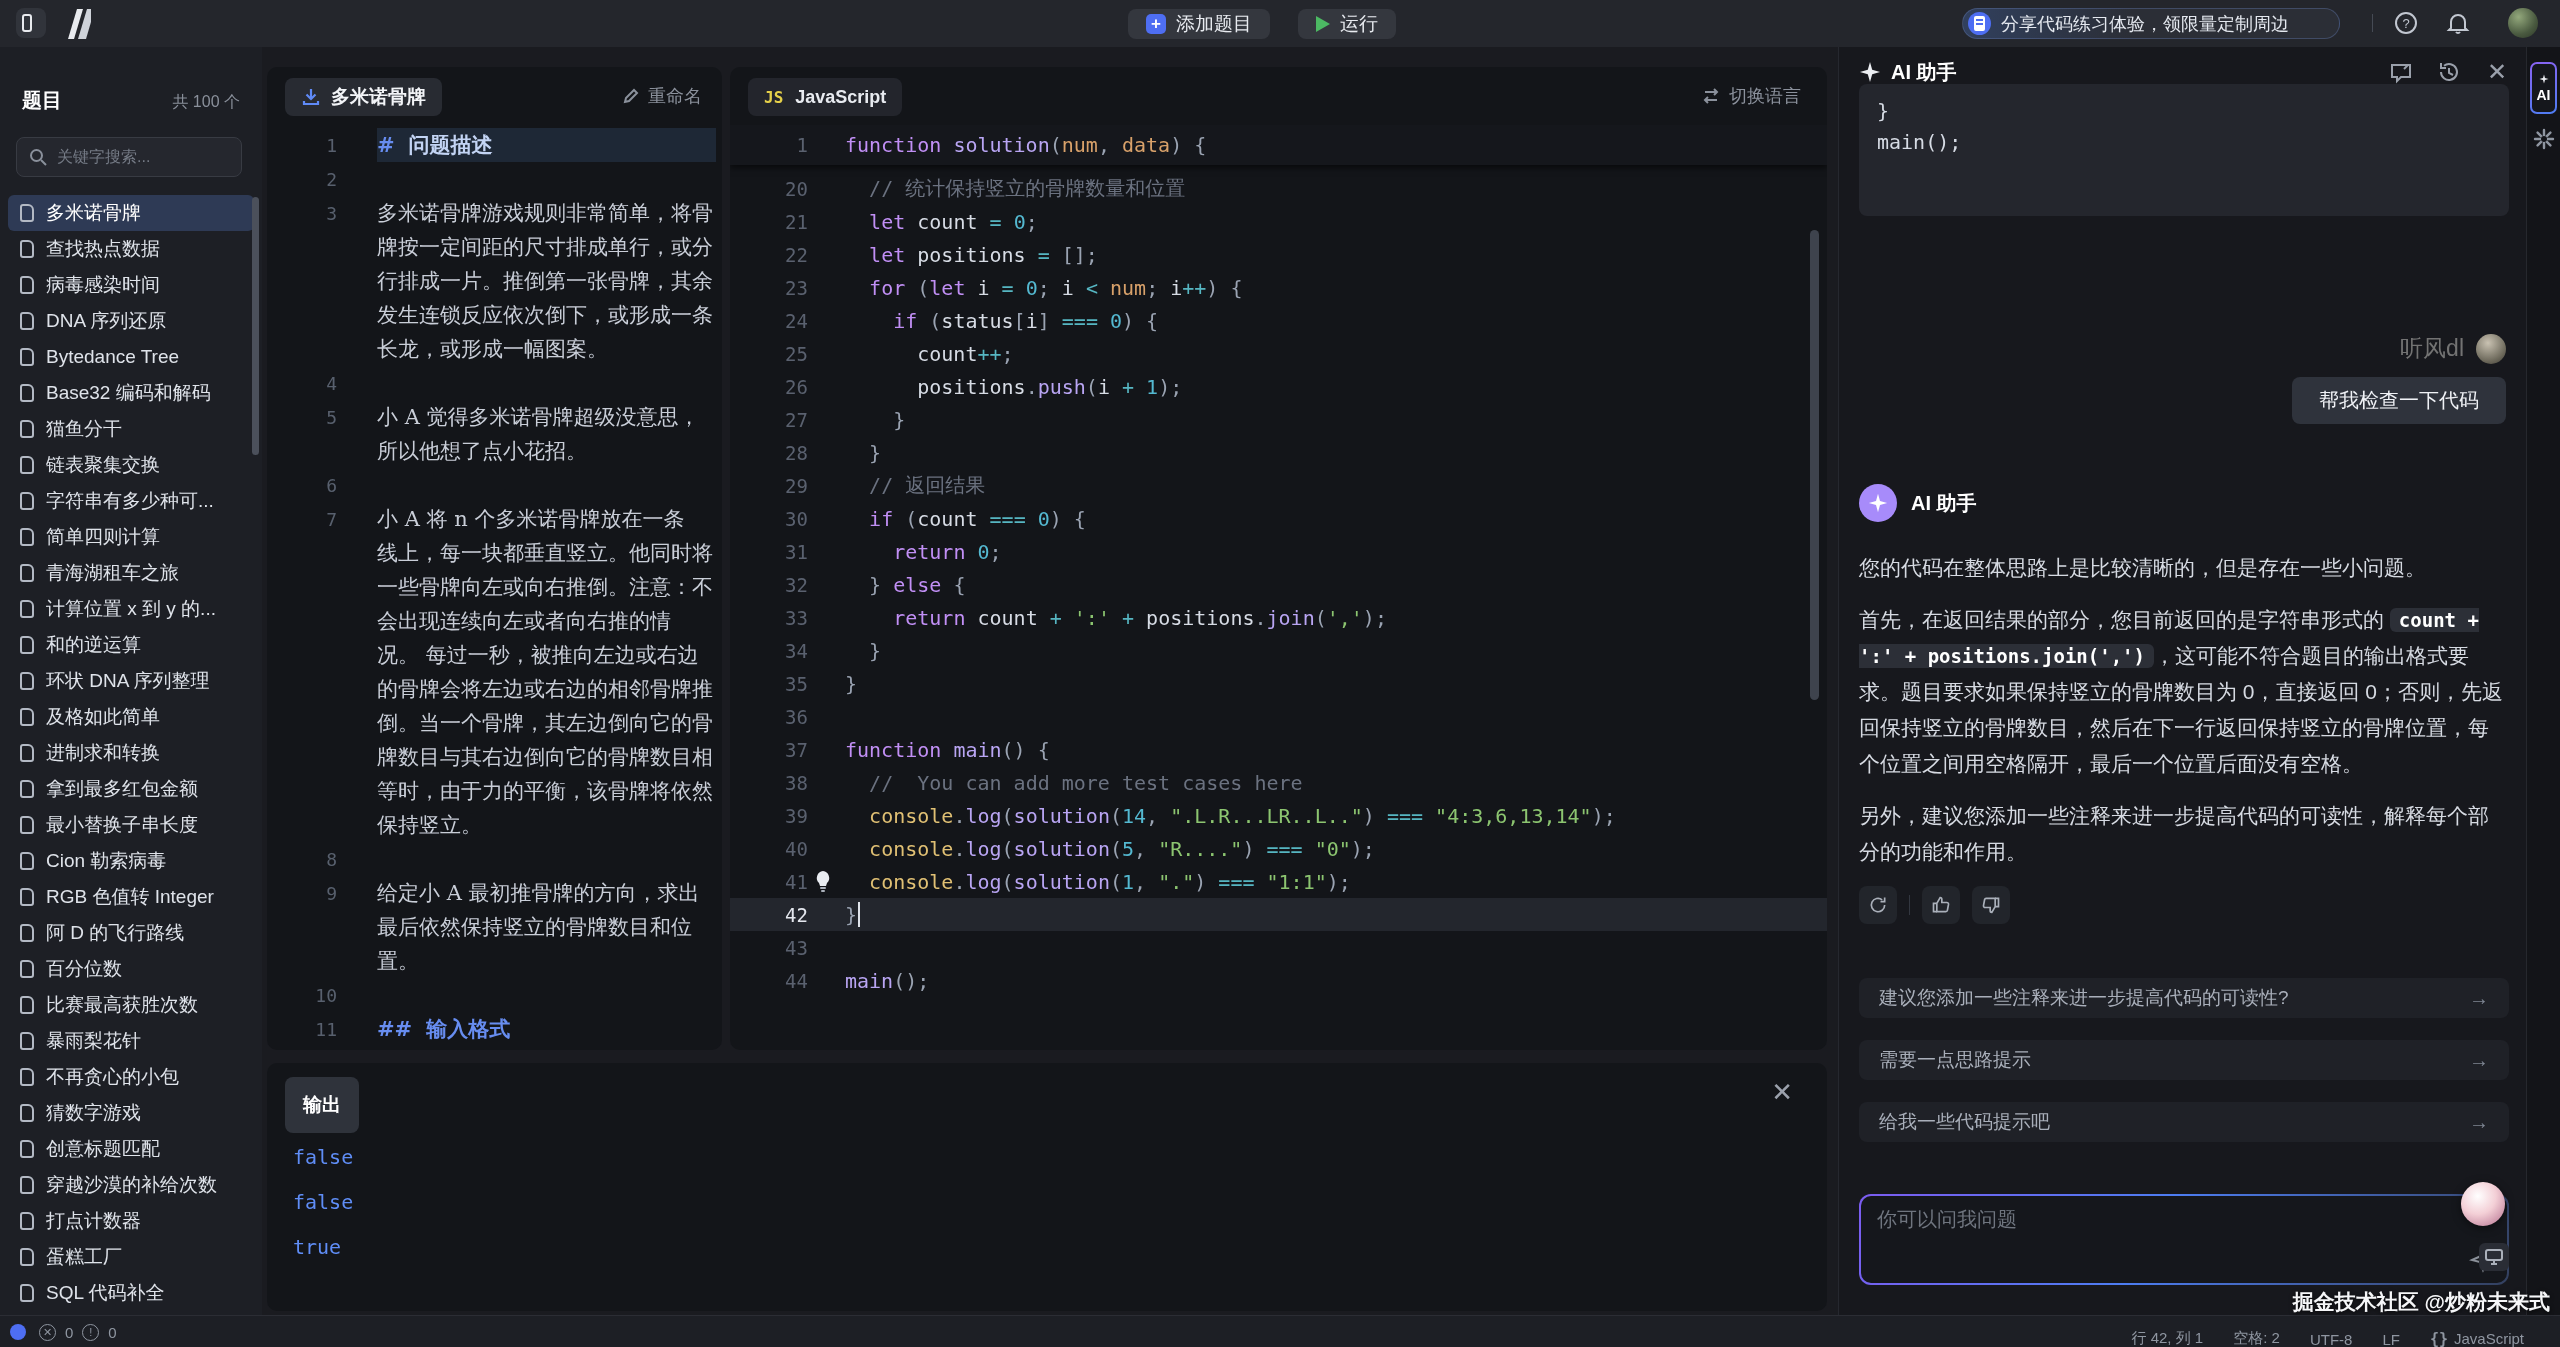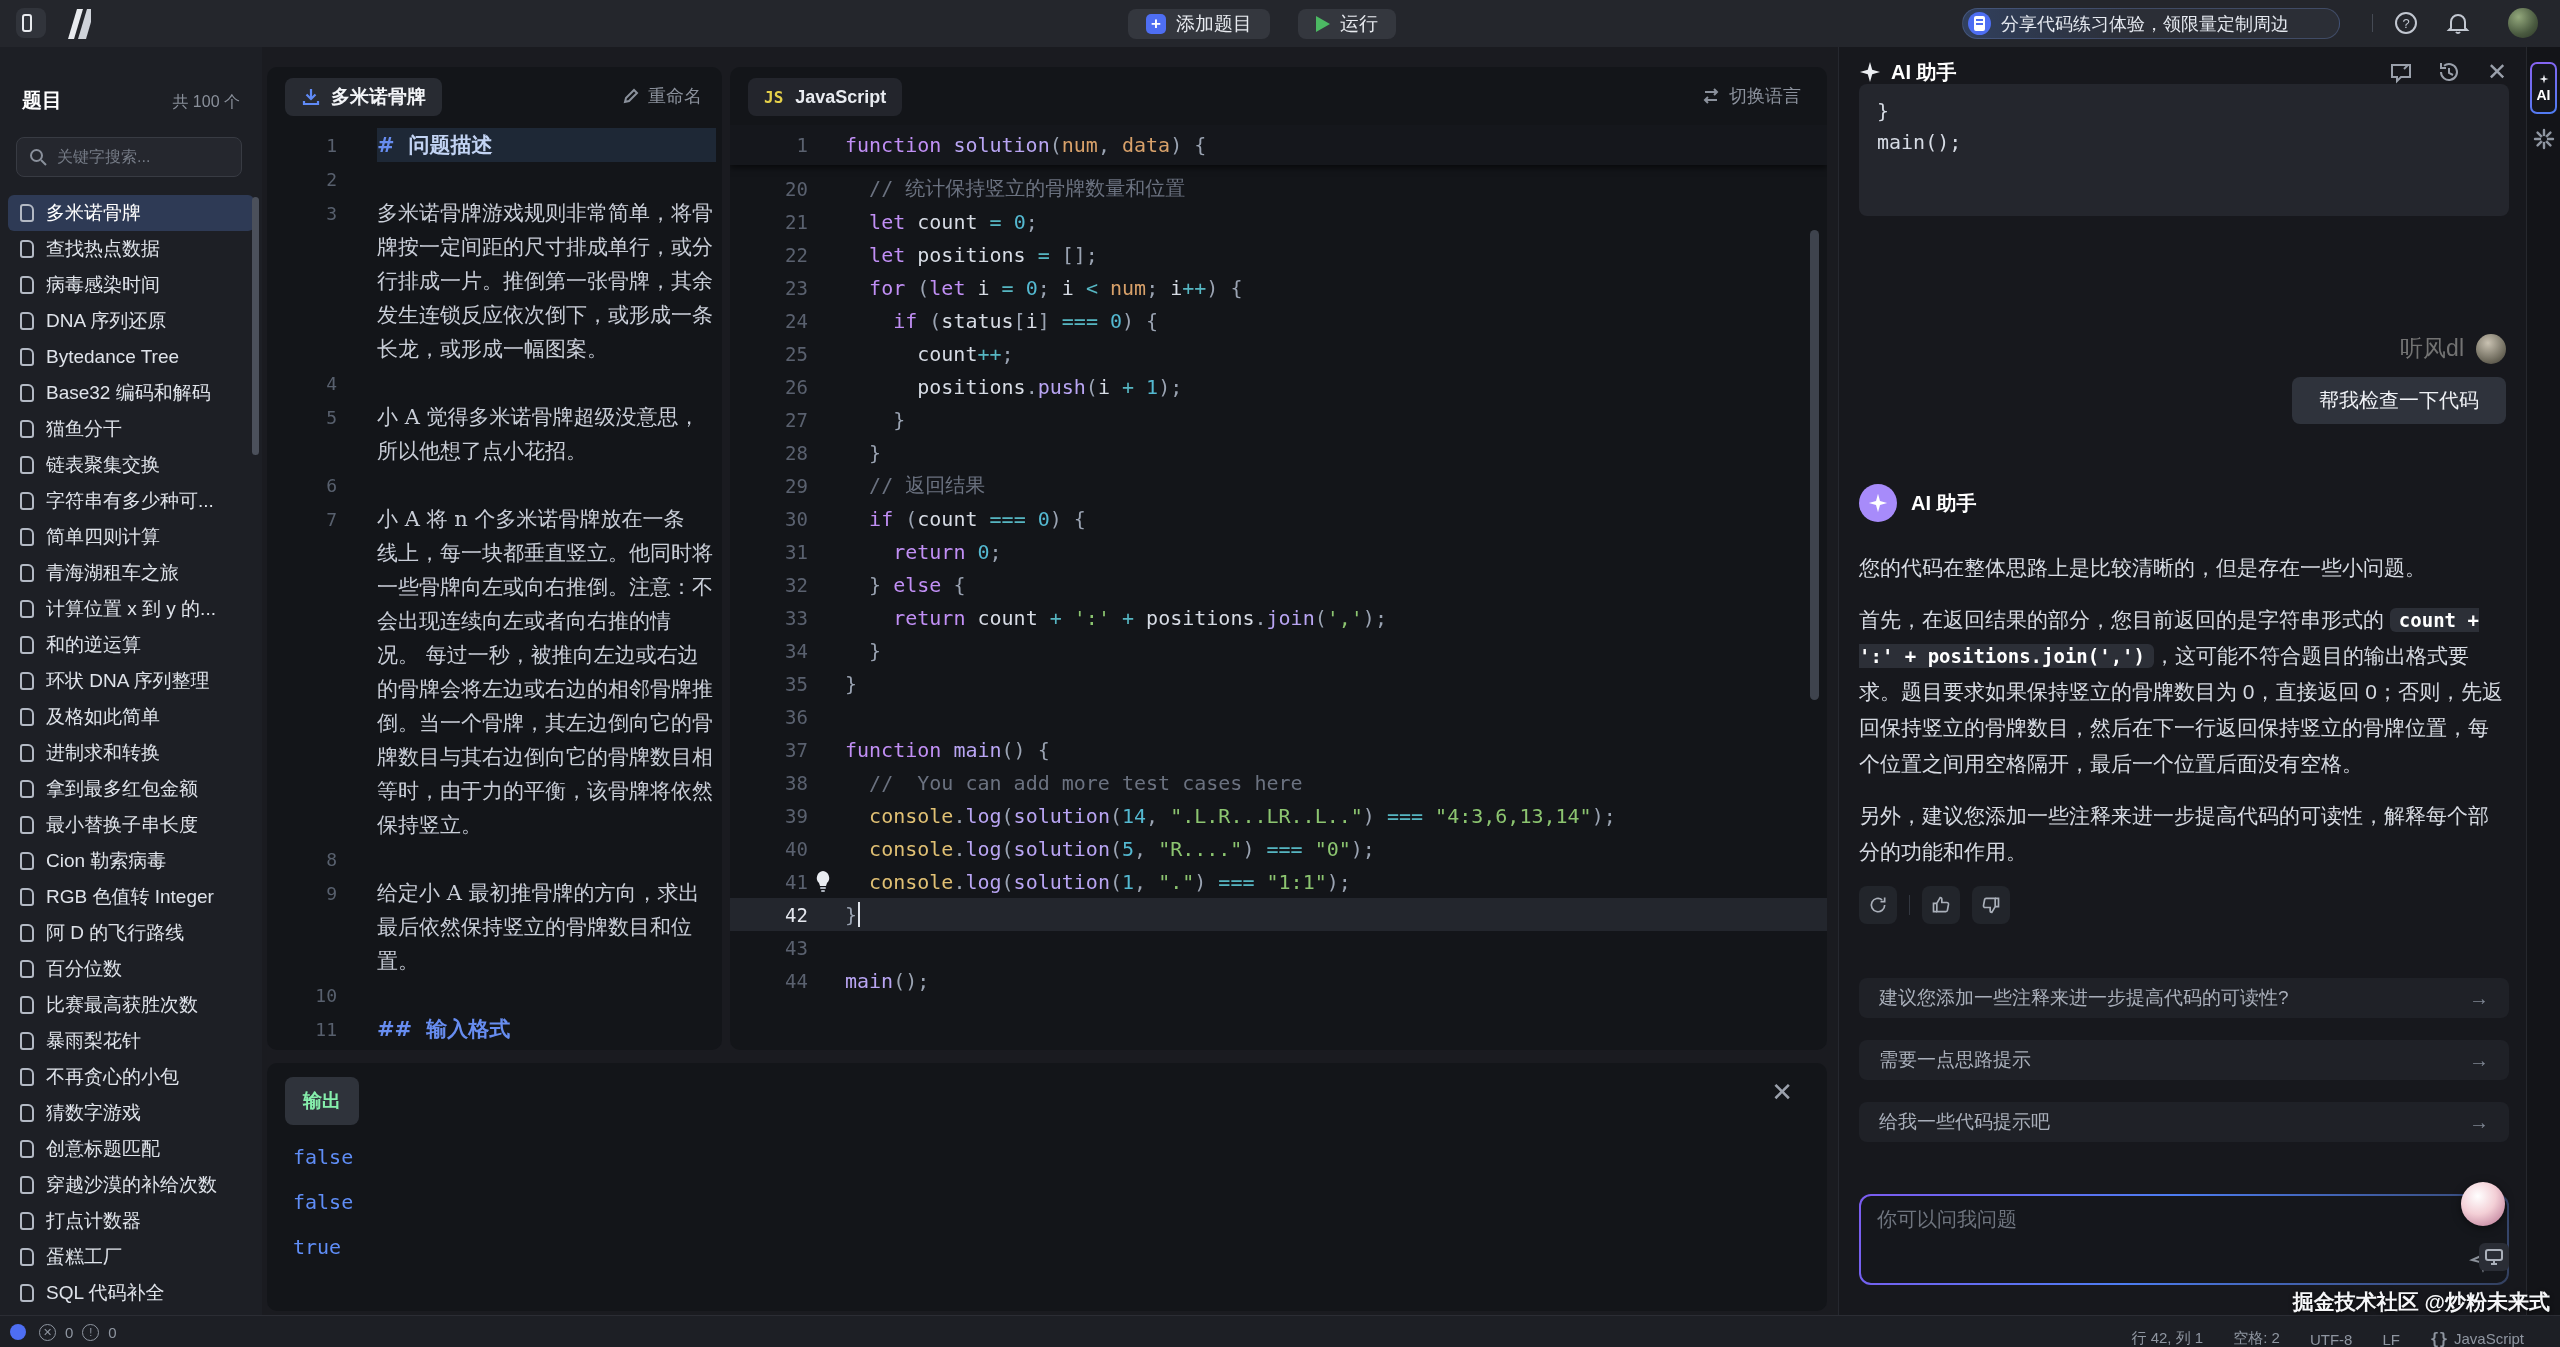--- a/index.html
+++ b/index.html
@@ -77,21 +77,21 @@
   .crow.cur { background:#23262d; }
   .crow.cur .cnum { color:#e4e7ee; }
   .cursor { display:inline-block; width:2px; height:25px; background:#dfe3ea; vertical-align:middle; margin-left:1px; }
   .bulb { position:absolute; left:84px; top:5px; }
   .tk-kw{color:#c18ff5}.tk-fn{color:#b9a5f3}.tk-id{color:#d7dce5}.tk-pa{color:#d8a16a}
   .tk-pu{color:#9aa3b2}.tk-cm{color:#6b7280}.tk-st{color:#8cc570}.tk-nu{color:#54b9d1}
   .tk-op{color:#56b6c2}.tk-ob{color:#e0c074}.tk-pl{color:#d7dce5}
   #code-scroll { position:absolute; right:8px; top:163px; width:9px; height:470px; background:#3e434d; border-radius:5px; z-index:3; }
 
   
-  #out-tab { position:absolute; left:18px; top:14px; height:48px; background:#2f333b; border-radius:8px; display:flex; align-items:center; padding:0 18px; color:#86efac; font-size:19px; font-weight:bold; }
+  #out-tab { position:absolute; left:18px; top:14px; height:56px; background:#2f333b; border-radius:8px; display:flex; align-items:center; padding:0 18px; color:#ffffff; font-size:19px; font-weight:bold; }
   #out-close { position:absolute; right:34px; top:16px; color:#9ba1ac; font-size:26px; cursor:pointer; line-height:26px; }
   #output-lines { position:absolute; left:26px; top:72px; font-family:"DejaVu Sans Mono", monospace; font-size:20px; color:#5f8df6; line-height:45px; }
 
   
   #ai-panel { position:absolute; left:1838px; top:47px; width:688px; height:1268px; background:#17181d; border-left:1px solid #26282f; }
   #ai-head { position:absolute; left:20px; top:8px; right:16px; height:34px; display:flex; align-items:center; }
   #ai-title { color:#fff; font-size:20px; font-weight:bold; margin-left:10px; }
   .ai-head-ic { width:26px; height:26px; color:#9aa0ab; cursor:pointer; margin-left:22px; display:flex; align-items:center; justify-content:center; }
   #ai-head .spacer { flex:1; }
   #ai-codeblock { position:absolute; left:20px; top:37px; width:650px; height:132px; background:#24262d; border-radius:8px; padding:12px 18px; font-family:"DejaVu Sans Mono", monospace; font-size:20px; line-height:31px; color:#d6dbe4; }

